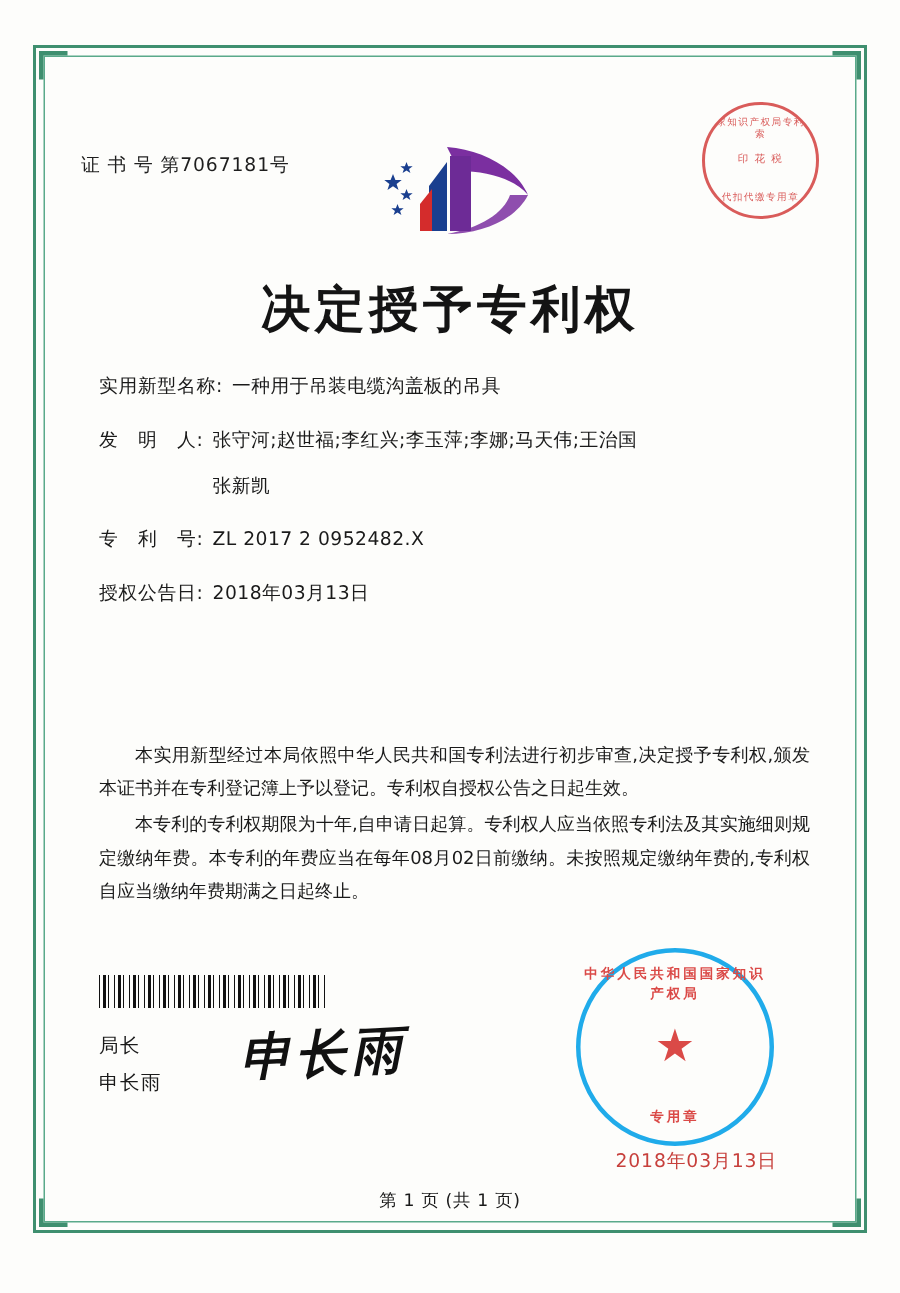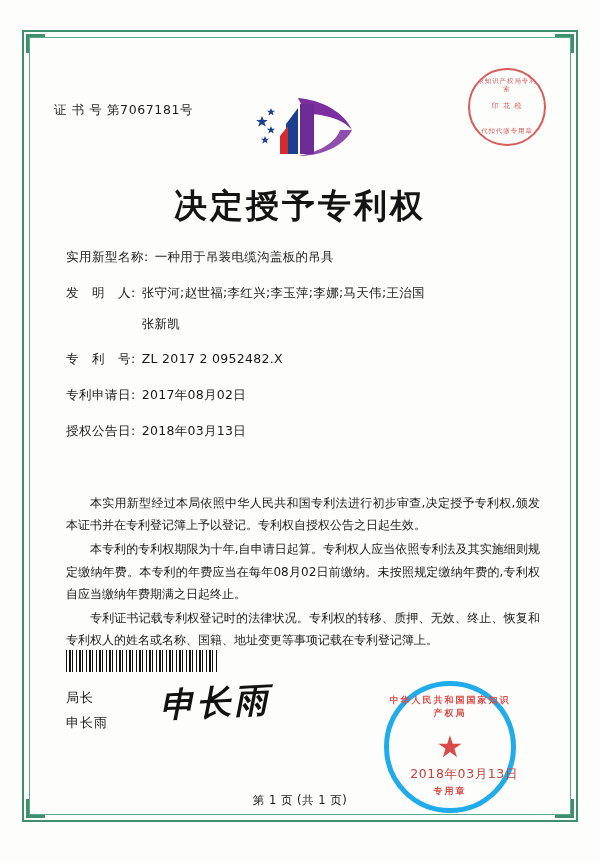--- a/index.html
+++ b/index.html
@@ -212,24 +212,24 @@
     font-weight: bold;
     letter-spacing: 3px;
     color: #111;
     transform: rotate(-3deg);
   }
 
   
   .seal-main {
     position: absolute;
     right: 36px;
-    top: 629px;
+    top: 580px;
     width: 132px;
     height: 132px;
-    border: 5px solid #0ea5e9;
+    border: 3px solid #0ea5e9;
     border-radius: 50%;
     color: #d83b38;
     box-sizing: border-box;
     opacity: 0.92;
   }
   .seal-main .star {
     position: absolute;
     left: 50%;
     top: 50%;
     transform: translate(-50%, -50%);
@@ -326,33 +326,28 @@
         <span class="field-value">
           <span>张守河;赵世福;李红兴;李玉萍;李娜;马天伟;王治国</span>
           <span class="second-line">张新凯</span>
         </span>
       </div>
       <div class="field-row">
         <span class="field-label">专　利　号:</span>
         <span class="field-value">ZL 2017 2 0952482.X</span>
       </div>
       <div class="field-row">
-        <span class="field-label">专利申请日:</span>
-        <span class="field-value">2017年08月02日</span>
-      </div>
-      <div class="field-row">
         <span class="field-label">授权公告日:</span>
         <span class="field-value">2018年03月13日</span>
       </div>
     </div>
 
     <div class="body-text">
       <p>本实用新型经过本局依照中华人民共和国专利法进行初步审查,决定授予专利权,颁发本证书并在专利登记簿上予以登记。专利权自授权公告之日起生效。</p>
       <p>本专利的专利权期限为十年,自申请日起算。专利权人应当依照专利法及其实施细则规定缴纳年费。本专利的年费应当在每年08月02日前缴纳。未按照规定缴纳年费的,专利权自应当缴纳年费期满之日起终止。</p>
-      <p>专利证书记载专利权登记时的法律状况。专利权的转移、质押、无效、终止、恢复和专利权人的姓名或名称、国籍、地址变更等事项记载在专利登记簿上。</p>
     </div>
 
     <div class="barcode"></div>
 
     <div class="sig-block">
       <div>局长</div>
       <div>申长雨</div>
     </div>
 
     <div class="handwriting">申长雨</div>

